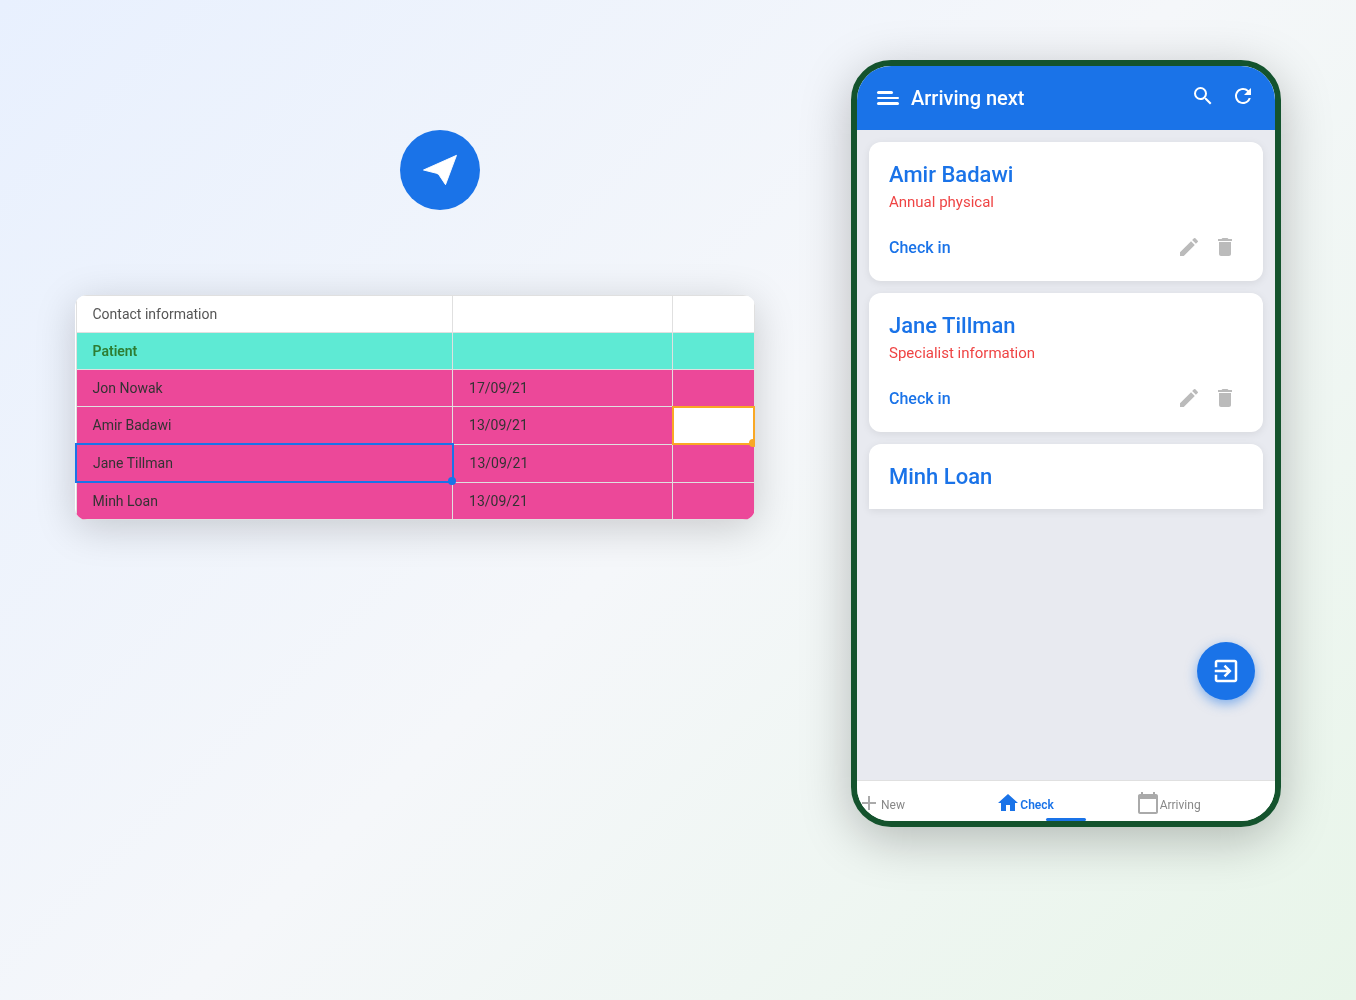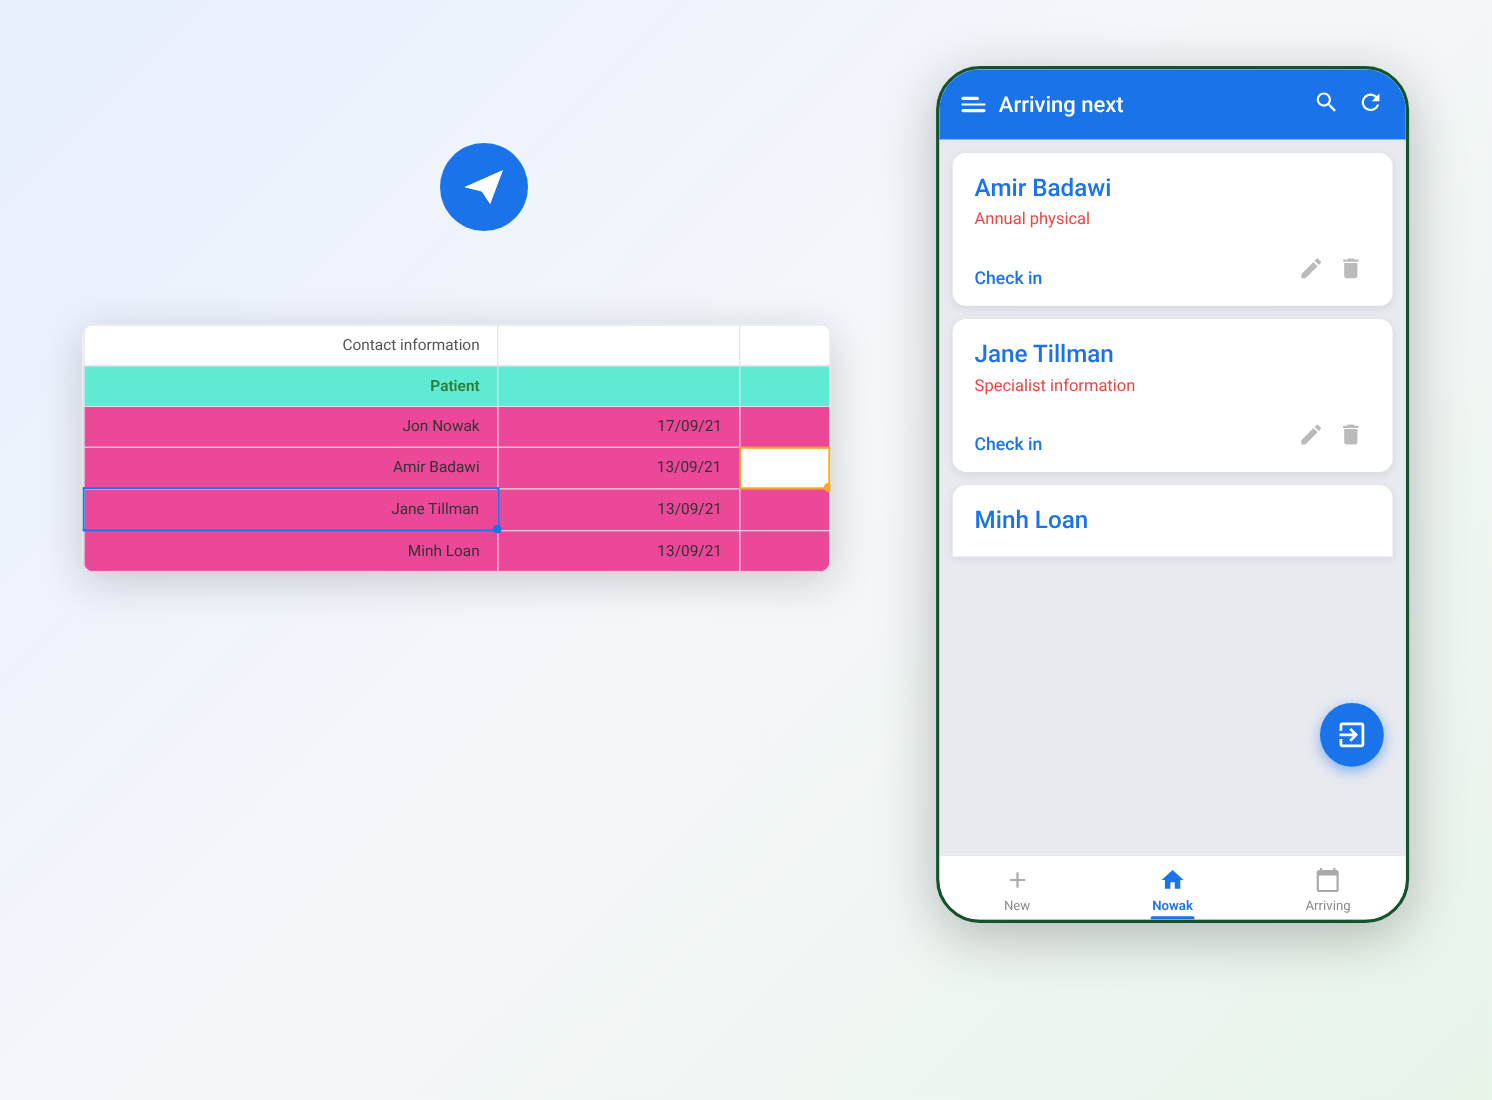--- a/index.html
+++ b/index.html
@@ -59,21 +59,20 @@
       border-collapse: collapse;
     }
 
     .spreadsheet-table th,
     .spreadsheet-table td {
       border: 1px solid #e0e0e0;
       padding: 10px 16px;
       font-size: 14px;
       color: #333;
       height: 28px;
-      text-align: right;
     }
 
     .spreadsheet-table .header-row td {
       color: #555;
       background: #fff;
       font-size: 14px;
     }
 
     .spreadsheet-table .section-row td {
       background: #5eead4;
@@ -122,21 +121,21 @@
     .phone-mockup {
       position: absolute;
       top: 60px;
       right: 75px;
       width: 430px;
       background: #fff;
       border-radius: 40px;
       box-shadow: 0 12px 50px rgba(0,0,0,0.25);
       overflow: hidden;
       z-index: 10;
-      border: 3px solid #14532d;
+      border: 6px solid #14532d;
     }
 
     
     .phone-header {
       background: #1a73e8;
       padding: 18px 20px 18px 20px;
       display: flex;
       align-items: center;
       gap: 12px;
     }
@@ -201,21 +200,21 @@
     }
 
     .patient-appointment {
       font-size: 15px;
       color: #ef4444;
       margin-bottom: 18px;
     }
 
     .patient-actions {
       display: flex;
-      align-items: flex-end;
+      align-items: center;
     }
 
     .check-in-link {
       color: #1a73e8;
       font-size: 16px;
       font-weight: 500;
       flex: 1;
       cursor: pointer;
     }
 
@@ -270,21 +269,21 @@
 
     
     .phone-bottom-nav {
       background: #fff;
       display: flex;
       border-top: 1px solid #e0e0e0;
     }
     .nav-item {
       flex: 1;
       display: flex;
-      flex-direction: column;
+      flex-direction: row;
       align-items: center;
       padding: 10px 0 6px 0;
       cursor: pointer;
       position: relative;
     }
     .nav-item svg {
       width: 24px;
       height: 24px;
     }
     .nav-item-label {
@@ -443,21 +442,21 @@
       <svg viewBox="0 0 24 24" xmlns="http://www.w3.org/2000/svg">
         <path d="M19 13H13v6h-2v-6H5v-2h6V5h2v6h6v2z"></path>
       </svg>
       <span class="nav-item-label">New</span>
     </div>
 
     <div class="nav-item active">
       <svg viewBox="0 0 24 24" xmlns="http://www.w3.org/2000/svg">
         <path d="M10 20v-6h4v6h5v-8h3L12 3 2 12h3v8z"></path>
       </svg>
-      <span class="nav-item-label">Nowak</span>
+      <span class="nav-item-label">Check</span>
       <div class="nav-indicator"></div>
     </div>
 
     <div class="nav-item">
       <svg viewBox="0 0 24 24" xmlns="http://www.w3.org/2000/svg">
         <path d="M20 3h-1V1h-2v2H7V1H5v2H4c-1.1 0-2 .9-2 2v16c0 1.1.9 2 2 2h16c1.1 0 2-.9 2-2V5c0-1.1-.9-2-2-2zm0 18H4V8h16v13z"></path>
       </svg>
       <span class="nav-item-label">Arriving</span>
     </div>
   </div>

